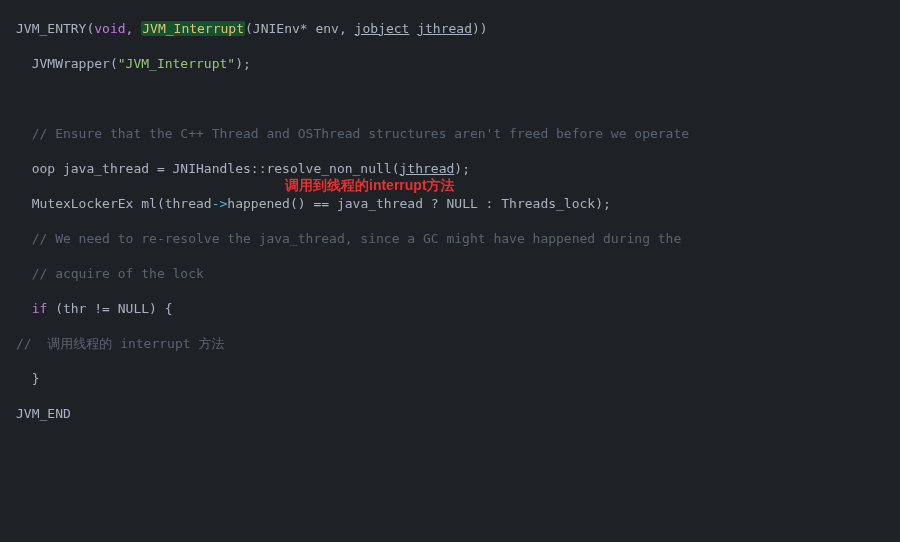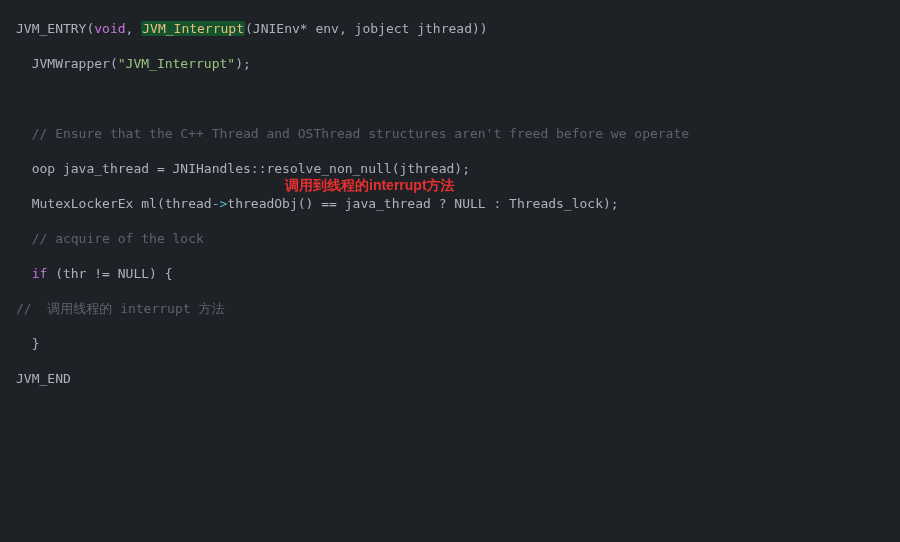--- a/index.html
+++ b/index.html
@@ -24,39 +24,40 @@
   .ns        { color: #56b6c2; }
   .string    { color: #98c379; }
   .comment   { color: #5c6370; text-align: center; }
   .macro     { color: #abb2bf; font-weight: 500; margin-top: 6px; }
   .keyword   { color: #c678dd; }
   .selection {
     background: #14532d;
     border-radius: 2px;
     padding: 0 1px;
   }
-  .underline { }
+  .underline { text-decoration: underline; }
   .annotation {
     color: #e8302f;
     font-family: "PingFang SC","Microsoft YaHei",sans-serif;
     font-weight: 700;
     font-size: 14px;
     position: absolute;
   }
 </style>
 </head>
 <body>
 
 <div class="editor">
 <div class="line"><span class="macro">JVM_ENTRY(</span><span class="kw-type">void</span><span>, </span><span class="selection fn-name">JVM_Interrupt</span><span>(JNIEnv* env, </span><span class="underline">jobject</span><span> </span><span class="underline">jthread</span><span>))</span></div>
 <div class="line"><span>  JVMWrapper(</span><span class="string">"JVM_Interrupt"</span><span>);</span></div>
 <div class="line"><span></span></div>
 <div class="line"><span class="comment">  // Ensure that the C++ Thread and OSThread structures aren't freed before we operate</span></div>
 <div class="line"><span>  oop java_thread = JNIHandles::resolve_non_null(</span><span class="underline">jthread</span><span>);</span></div>
-<div class="line"><span>  MutexLockerEx ml(thread</span><span class="ns">-&gt;</span><span>threadObj() == java_thread ? NULL : Threads_lock);</span></div>
+<div class="line"><span>  MutexLockerEx ml(thread</span><span class="ns">-&gt;</span><span>happened() == java_thread ? NULL : Threads_lock);</span></div>
+<div class="line"><span class="comment">  // We need to re-resolve the java_thread, since a GC might have happened during the</span></div>
 <div class="line"><span class="comment">  // acquire of the lock</span></div>
 <div class="line"><span>  </span><span class="keyword">if</span><span> (thr != NULL) {</span></div>
 <div class="line"><span class="comment">//  调用线程的 interrupt 方法</span></div>
 <div class="line"><span>  }</span></div>
 <div class="line"><span class="macro">JVM_END</span></div>
 <div class="line"><span></span></div>
 
 
 
 

